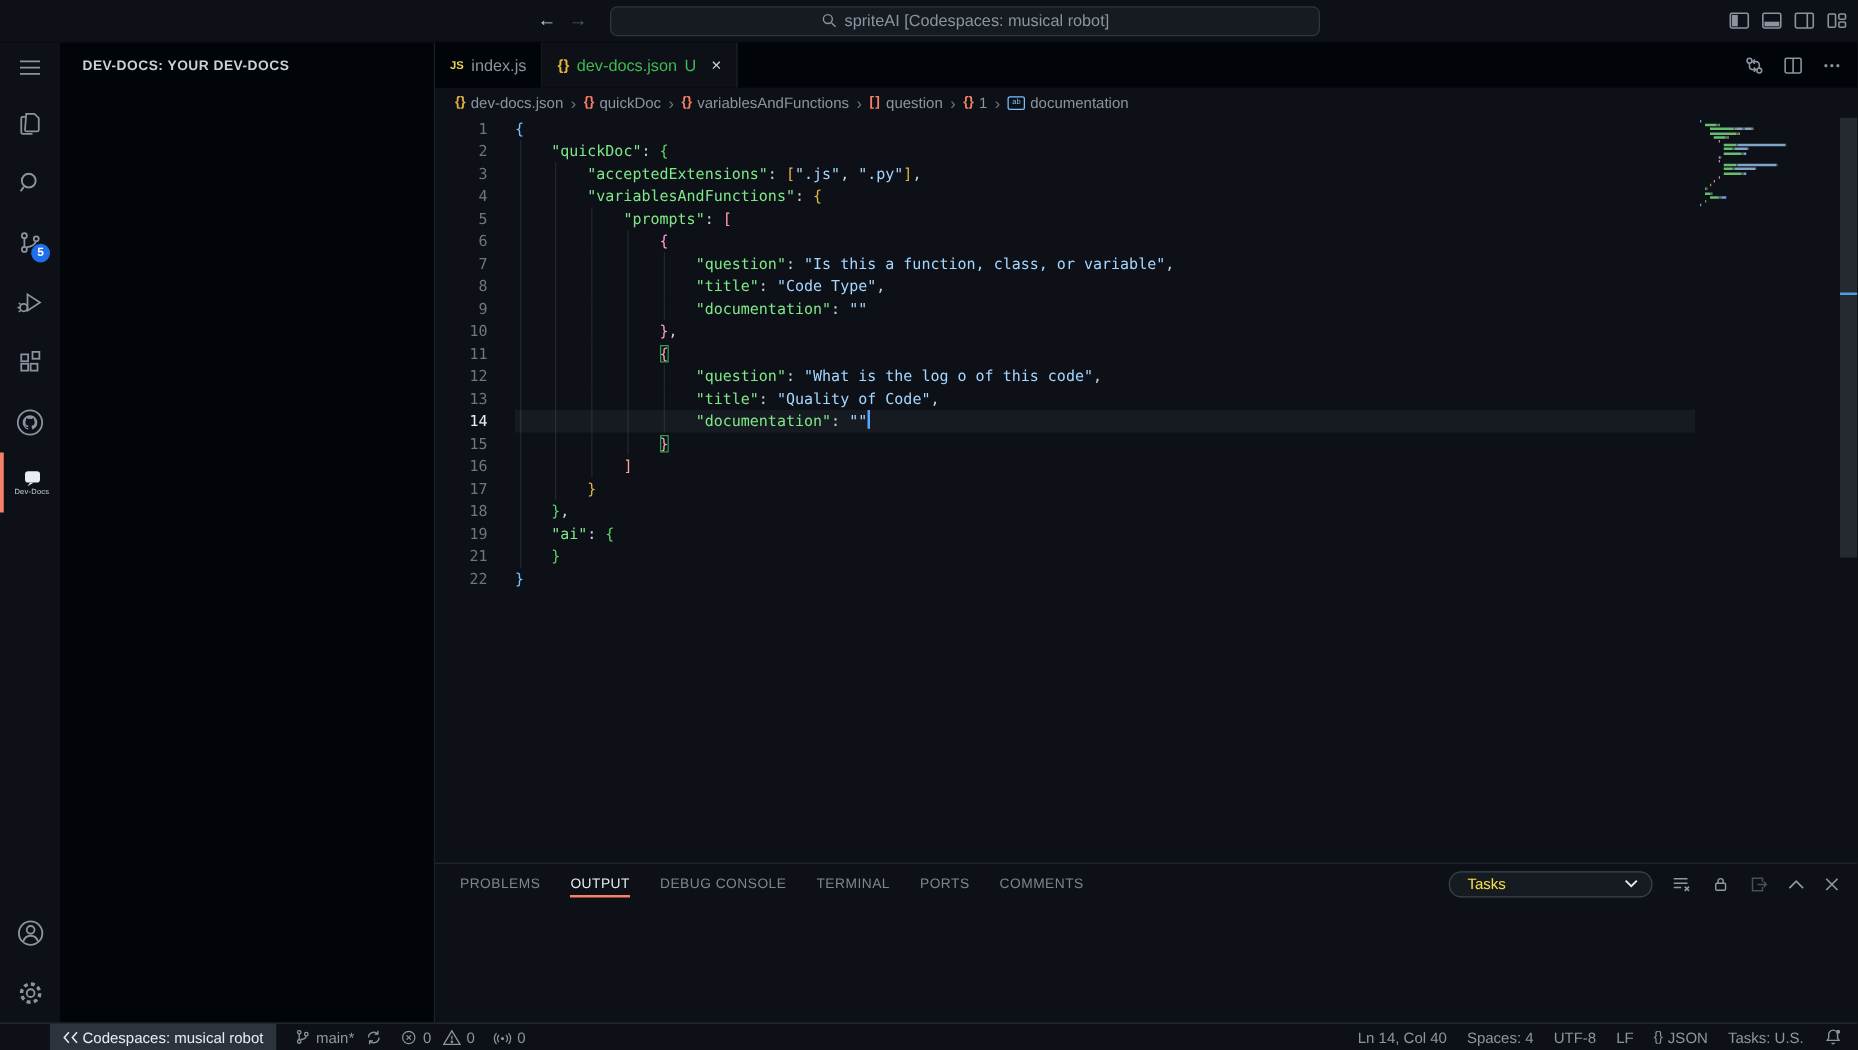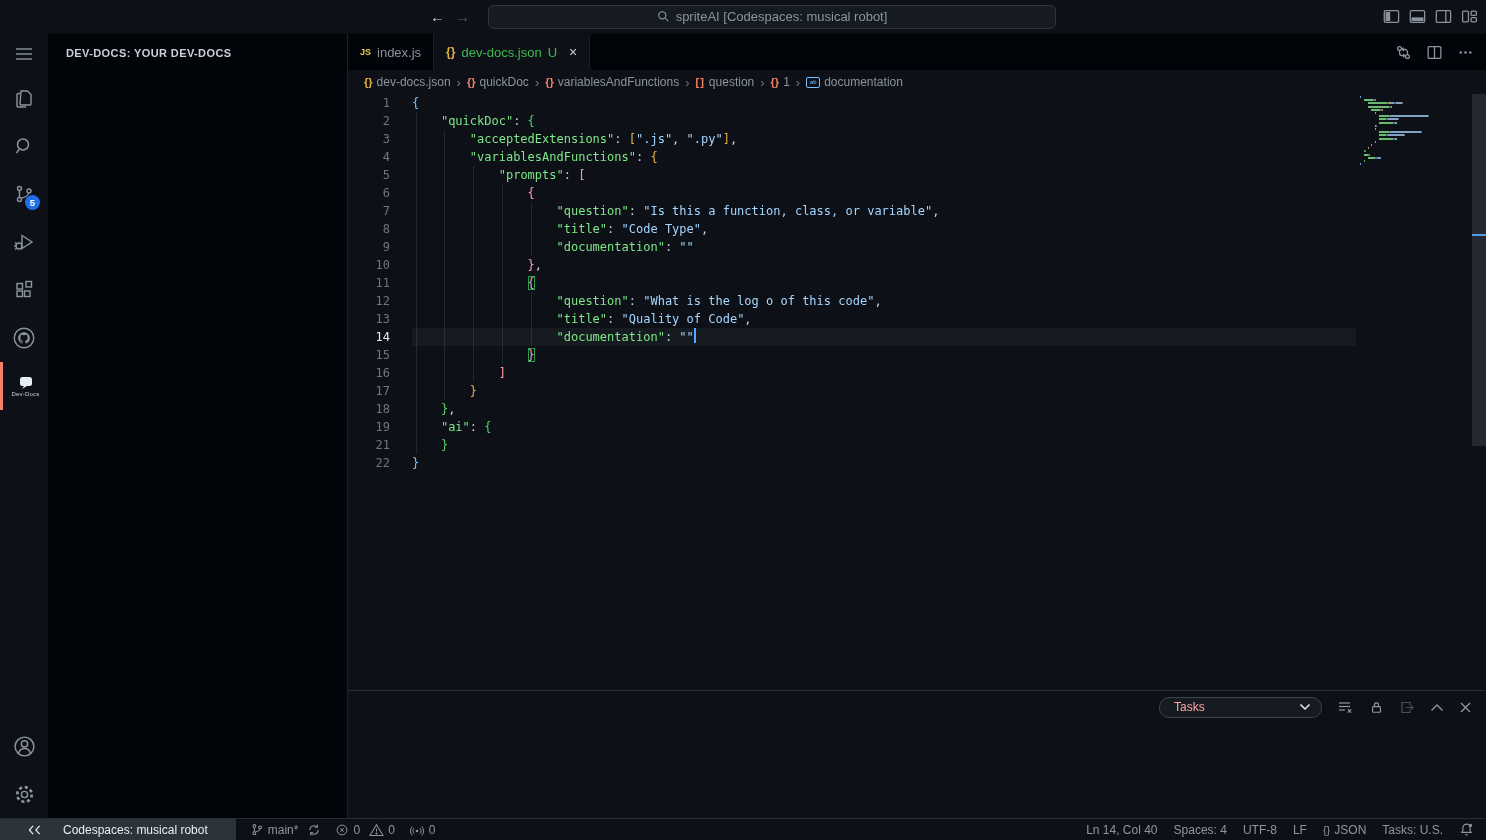--- a/index.html
+++ b/index.html
@@ -90,31 +90,31 @@
   
   .panel { height:128px; border-top:1px solid #262c33; background:#0d1117; flex-shrink:0; display:flex; flex-direction:column; }
   .panel-header { height:32px; display:flex; align-items:center; padding-left:20px; position:relative; flex-shrink:0; }
   .panel-tabs { display:flex; gap:24px; height:100%; }
   .ptab { height:100%; display:flex; align-items:center; font-size:11px; letter-spacing:0.4px; color:#7d8590;
     position:relative; cursor:pointer; }
   .ptab.active { color:#e6edf3; }
   .ptab.active::after { content:""; position:absolute; left:0; right:0; bottom:5px; height:2px; background:#f78166; }
   .panel-right { position:absolute; right:14px; top:0; height:32px; display:flex; align-items:center; gap:15px; }
   .panel-select { width:163px; height:21px; border:1px solid #3d444d; background:#161b22; border-radius:10px;
-    color:#fca5a5; font-size:12px; display:flex; align-items:center; padding:0 10px 0 14px; cursor:pointer; }
+    color:#fde047; font-size:12px; display:flex; align-items:center; padding:0 10px 0 14px; cursor:pointer; }
   .panel-select .sel-label { flex:1; }
   .panel-body { flex:1; }
   .pi-dim { opacity:0.45; }
 
   
   .statusbar { height:22px; background:#0d1117; border-top:1px solid #262c33; display:flex; align-items:center;
     justify-content:space-between; font-size:12px; color:#8d96a0; flex-shrink:0; }
   .sb-left { display:flex; align-items:center; height:100%; gap:14px; }
-  .sb-remote { height:100%; background:#2d333b; color:#e6edf3; display:flex; align-items:center; gap:22px;
-    padding:0 28px; cursor:pointer; }
+  .sb-remote { height:100%; background:#2d333b; color:#e6edf3; display:flex; align-items:center; gap:3px;
+    padding:0 10px; cursor:pointer;margin-left:40px; }
   .sb-item { display:flex; align-items:center; gap:4px; cursor:pointer; }
   .sb-right { display:flex; align-items:center; gap:16px; padding-right:12px; height:100%; }
   .sb-right .sb-item { gap:4px; }
   .sb-braces { font-size:11px; color:#8d96a0; }
   svg { display:block; }
 </style>
 </head>
 <body>
 
 <div class="app">
@@ -549,20 +549,28 @@
             </div>
           </div>
         <div class="scrollbar">
           <div class="sb-slider"></div>
           <div class="sb-cursormark"></div>
         </div>
       </div>
 
       <div class="panel">
         <div class="panel-header">
+          <div class="panel-tabs" id="panel-tabs">
+              <span class="ptab">PROBLEMS</span>
+              <span class="ptab active">OUTPUT</span>
+              <span class="ptab">DEBUG CONSOLE</span>
+              <span class="ptab">TERMINAL</span>
+              <span class="ptab">PORTS</span>
+              <span class="ptab">COMMENTS</span>
+            </div>
           <div class="panel-right">
             <div class="panel-select">
               <span class="sel-label">Tasks</span>
               <span>
                 <svg width="12" height="8" viewBox="0 0 12 8" fill="none" stroke="#e6edf3" stroke-width="1.5">
                     <polyline points="1.5,1.5 6,6 10.5,1.5"></polyline>
                   </svg>
               </span>
             </div>
             <span>

